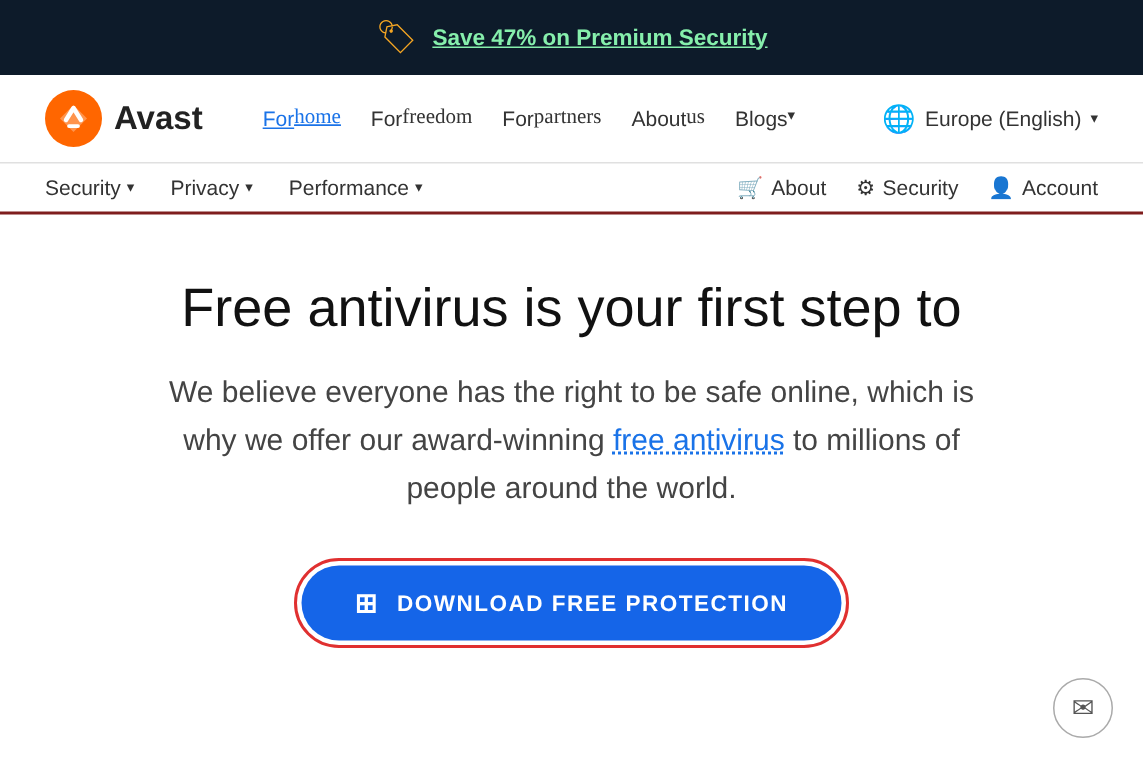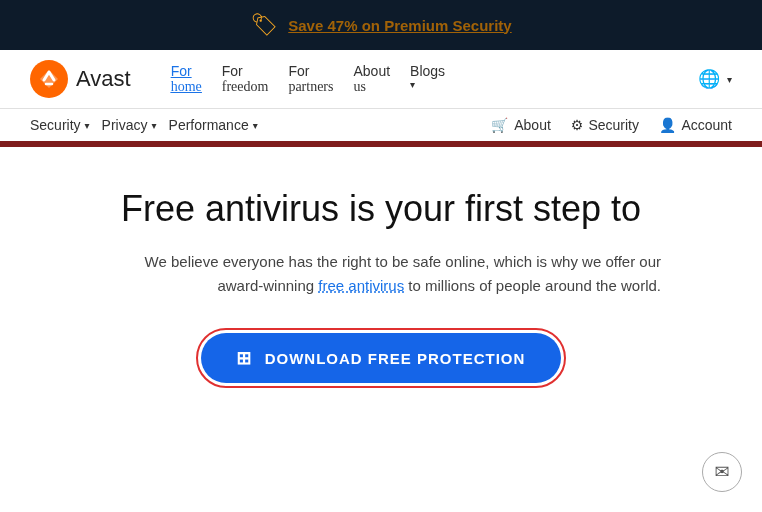--- a/index.html
+++ b/index.html
@@ -10,21 +10,21 @@
       background: #0d1b2a;
       color: #fff;
       text-align: center;
       padding: 12px 20px;
       display: flex;
       align-items: center;
       justify-content: center;
       gap: 10px;
     }
     .top-banner a {
-      color: #a16207;
+      color: #86efac;
       text-decoration: underline;
       font-weight: bold;
       font-size: 15px;
     }
     .badge-icon {
       font-size: 22px;
       color: #f5a623;
     }
 
     
@@ -40,34 +40,34 @@
       align-items: center;
       gap: 8px;
       margin-right: 10px;
     }
     .logo-icon {
       width: 38px;
       height: 38px;
     }
     .logo-text {
       font-size: 22px;
-      font-weight: normal;
+      font-weight: bold;
       color: #222;
     }
     .nav-links {
       display: flex;
       gap: 20px;
       align-items: flex-start;
     }
     .nav-link {
       font-size: 14px;
       color: #333;
       text-decoration: none;
       display: flex;
-      flex-direction: column;
+      flex-direction: row;
       align-items: flex-start;
       cursor: pointer;
     }
     .nav-link.active {
       color: #1a73e8;
       text-decoration: underline;
     }
     .nav-link .sub {
       font-size: 14px;
       font-family: Liberation Serif, serif;
@@ -84,22 +84,22 @@
     .globe-icon {
       font-size: 18px;
       color: #1a73e8;
     }
 
     
     .subnav {
       display: flex;
       align-items: flex-end;
       padding: 8px 30px;
-      border-bottom: 6px solid #7f1d1d;
-      gap: 12px;
+      border-bottom: 2px solid #7f1d1d;
+      gap: 24px;
       font-size: 14px;
       color: #333;
     }
     .subnav-item {
       display: flex;
       align-items: center;
       gap: 4px;
       cursor: pointer;
       color: #333;
     }
@@ -127,26 +127,25 @@
       padding: 40px 60px 30px;
     }
     .hero h1 {
       font-size: 36px;
       font-weight: 400;
       color: #111;
       line-height: 1.2;
       margin-bottom: 20px;
     }
     .hero p {
-      font-size: 15px;
+      font-size: 20px;
       color: #444;
       line-height: 1.6;
       max-width: 560px;
       margin: 0 auto 30px;
-      text-align: right;
     }
     .hero p a {
       color: #1a73e8;
       text-decoration: underline;
       text-decoration-style: dotted;
     }
     .download-btn-wrap {
       display: inline-block;
       border: 2px solid #e03030;
       border-radius: 30px;
@@ -224,20 +223,21 @@
       <span class="sub">us</span>
     </a>
     <a class="nav-link">
       <span>Blogs</span>
       <span class="sub" style="font-size:10px;">▾</span>
     </a>
   </div>
 
   <div class="nav-right">
     <span class="globe-icon">🌐</span>
+    <span>Europe (English)</span>
     <span style="font-size:10px;">▾</span>
   </div>
 </div>
 
 <div class="subnav">
   <div class="subnav-item">
     <span>Security</span>
     <span class="chevron">▾</span>
   </div>
   <div class="subnav-item">

